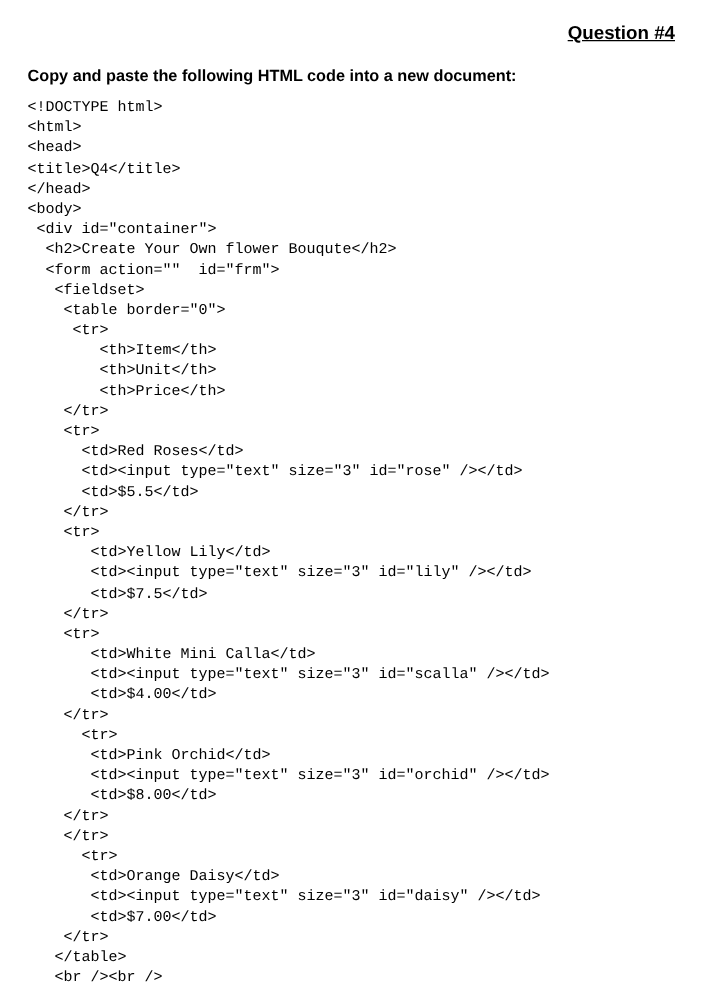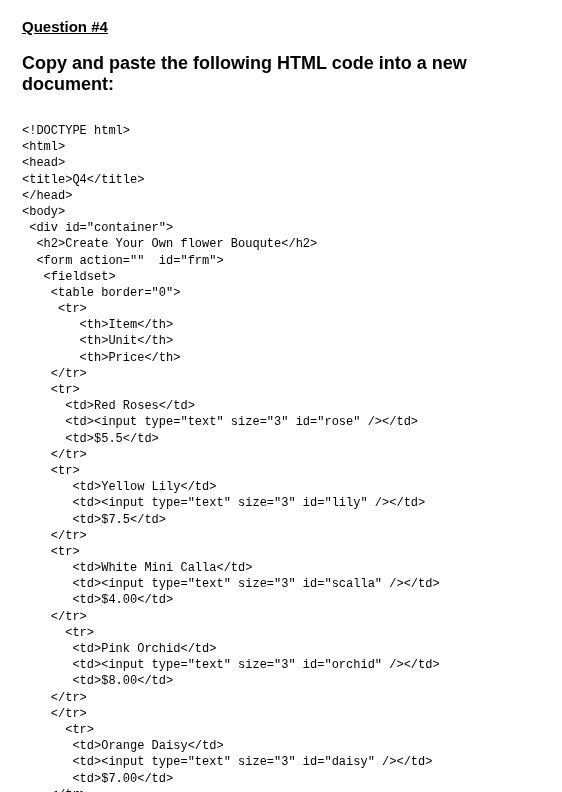--- a/index.html
+++ b/index.html
@@ -6,30 +6,30 @@
     font-family: Arial, Helvetica, sans-serif;
     font-size: 13px;
     color: #000;
     background: #fff;
     margin: 0;
     padding: 18px 22px;
     width: 562px;
     box-sizing: border-box;
   }
   .title {
-    text-align: left;
+    text-align: right;
     font-weight: bold;
     text-decoration: underline;
     font-size: 15px;
     margin-bottom: 18px;
   }
   .instruction {
     font-weight: bold;
-    font-size: 18px;
-    margin-bottom: 28px;
+    font-size: 13px;
+    margin-bottom: 10px;
   }
   .code {
     font-family: "Courier New", Courier, monospace;
     font-size: 12px;
     line-height: 1.35;
     white-space: pre;
     color: #000;
   }
 </style>
 </head>

